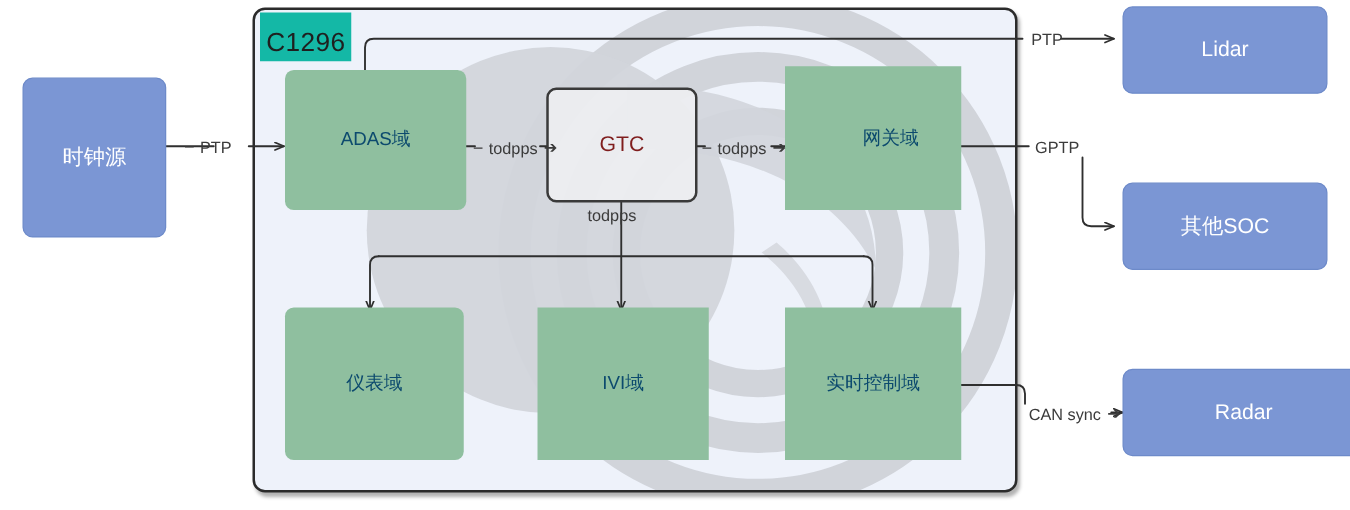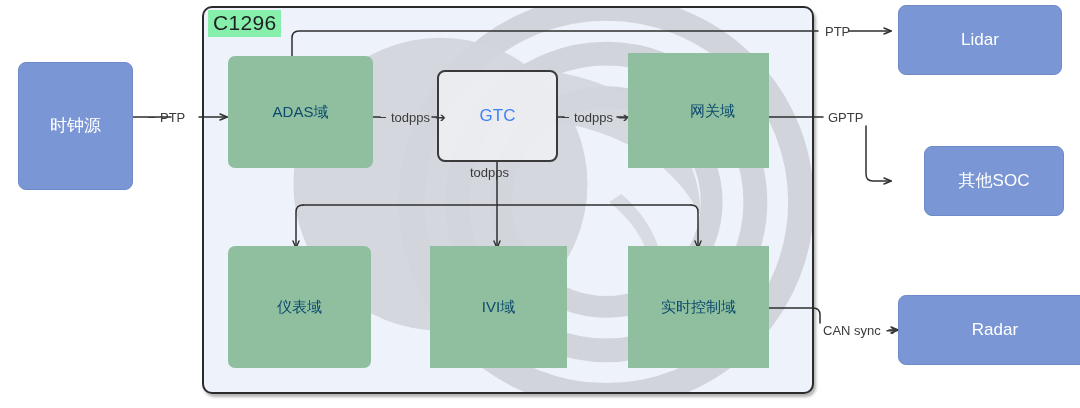--- a/index.html
+++ b/index.html
@@ -64,21 +64,21 @@
   .node-green.rounded { border-radius: 7px; }
   .node-blue {
     background: #7b96d4;
     color: #ffffff;
     font-size: 17px;
     border-radius: 8px;
     border: 1px solid #6d8ac9;
   }
   .node-white {
     background: rgba(255,255,255,0.55);
-    color: #3b82f6;
+    color: #7f1d1d;
     font-size: 17px;
     border: 2px solid #3a3a3a;
     border-radius: 8px;
   }
 
   
   .wires {
     position: absolute;
     left: 0; top: 0;
     width: 1080px;
@@ -103,24 +103,24 @@
     height: 1px;
     background: #3b3b3b;
   }
   .edge-label .arrowglyph { font-size: 13px; }
 
   
   .title-chip {
     position: absolute;
     left: 208px;
     top: 10px;
-    background: #86efac;
+    background: #14b8a6;
     color: #1f1f1f;
     font-size: 21px;
-    padding: 1px 5px 2px 5px;
+    padding: 13px 5px 2px 5px;
     line-height: 1.15;
     letter-spacing: 0.3px;
   }
 </style>
 </head>
 <body>
 
 <div id="stage">
 
   <div class="soc-container">
@@ -171,21 +171,21 @@
   </svg>
 
   <div class="node node-blue" style="left:18px; top:62px; width:115px; height:128px;">
     <span>时钟源</span>
   </div>
 
   <div class="node node-blue" style="left:898px; top:5px; width:164px; height:70px;">
     <span>Lidar</span>
   </div>
 
-  <div class="node node-blue" style="left:924px; top:146px; width:140px; height:70px;">
+  <div class="node node-blue" style="left:898px; top:146px; width:164px; height:70px;">
     <span>其他SOC</span>
   </div>
 
   <div class="node node-blue" style="left:898px; top:295px; width:194px; height:70px;">
     <span>Radar</span>
   </div>
 
   <div class="node node-green rounded" style="left:228px; top:56px; width:145px; height:112px;">
     <span>ADAS域</span>
   </div>

